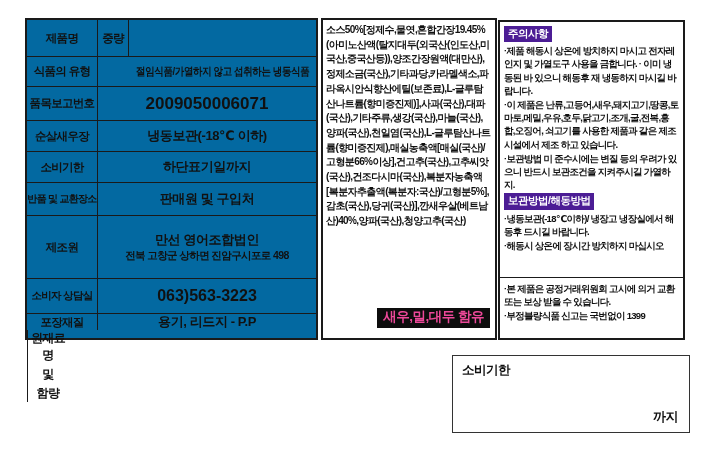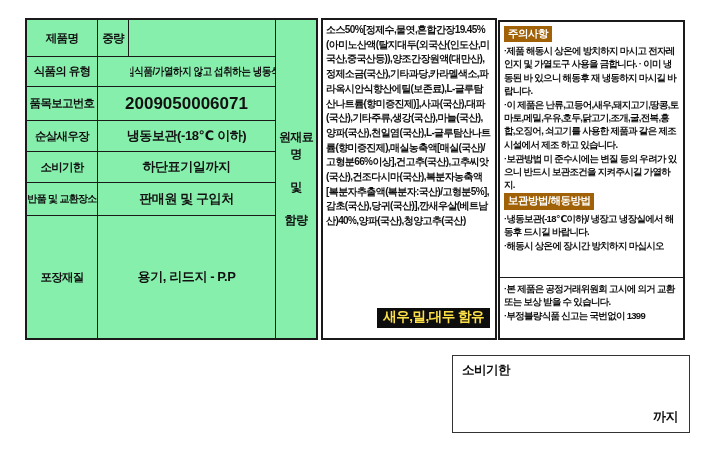--- a/index.html
+++ b/index.html
@@ -5,61 +5,61 @@
   html,body{margin:0;padding:0;background:#e8e8e8;}
   .canvas{
     position:relative;width:710px;height:455px;background:#ffffff;
     font-family:"Liberation Sans","DejaVu Sans",sans-serif;color:#111;
     overflow:hidden;
   }
   .bx{box-sizing:border-box;}
   
   .ptable{
     position:absolute;left:25px;top:18px;width:293px;height:322px;
-    border:2px solid #1a1a1a;display:flex;background:#86efac;
+    border:2px solid #1a1a1a;display:flex;background:#0369a1;flex-direction:column;
   }
   .rows{flex:1;display:flex;flex-direction:column;min-width:0;}
   .prow{display:flex;border-bottom:1.5px solid #1a1a1a;align-items:stretch;min-height:0;}
   .prow:last-child{border-bottom:none;flex:1;}
   .pcell{display:flex;align-items:center;justify-content:center;text-align:center;min-width:0;overflow:hidden;}
   .plabel{width:70px;flex:0 0 70px;border-right:1.5px solid #1a1a1a;font-weight:bold;font-size:11.5px;letter-spacing:-0.7px;}
   .pvalue{flex:1;font-weight:bold;font-size:13px;letter-spacing:-0.4px;flex-direction:column;line-height:1.25;}
   .fit{display:inline-block;white-space:nowrap;transform:scaleX(.86);transform-origin:center;}
   .h36{height:36px;} .h29{height:29px;gap:32px;} .h33{height:33px;} .h30{height:30px;} .h32{height:32px;} .h62{height:62px;} .h34{height:34px;}
   .name-cell{flex:0 0 105px;border-right:1.5px solid #1a1a1a;font-size:11px;}
   .wlabel{flex:0 0 30px;border-right:1.5px solid #1a1a1a;font-weight:bold;font-size:11.5px;letter-spacing:-0.7px;}
   .wvalue{flex:1;font-weight:bold;font-size:15px;margin-top:41px;}
   .num{font-size:17px;letter-spacing:0;}
   .num2{font-size:16px;letter-spacing:0;}
   .addr{font-size:10.5px;letter-spacing:-0.6px;margin-top:1px;}
   .sidecol{
     width:40px;flex:0 0 40px;border-left:1.5px solid #1a1a1a;
     display:flex;flex-direction:column;align-items:center;justify-content:center;
-    gap:16px;font-weight:bold;font-size:12px;letter-spacing:-0.6px;text-align:center;
+    gap:2px;font-weight:bold;font-size:12px;letter-spacing:-0.6px;text-align:center;
   }
   
   .ing{
     position:absolute;left:321px;top:18px;width:176px;height:322px;
     border:2px solid #1a1a1a;padding:3px 3px;font-size:10px;font-weight:bold;
     line-height:14.7px;letter-spacing:-0.6px;word-break:break-all;text-align:left;
   }
   .allergen{
-    position:absolute;right:5px;bottom:10px;background:#0d0d0d;color:#fde047;
+    position:absolute;right:5px;bottom:10px;background:#0d0d0d;color:#ec4899;
     font-size:13.5px;font-weight:bold;padding:2px 6px 3px;letter-spacing:-0.5px;white-space:nowrap;
   }
   
   .notices{
     position:absolute;left:498px;top:20px;width:187px;height:320px;
     border:2px solid #1a1a1a;display:flex;flex-direction:column;
     font-size:9.5px;font-weight:bold;line-height:13.2px;letter-spacing:-0.7px;word-break:break-all;
   }
   .nmain{flex:1;padding:3px 4px;overflow:hidden;}
   .nfoot{border-top:1.5px solid #1a1a1a;padding:4px 4px;height:52px;flex:0 0 auto;}
   .badge{
-    display:inline-block;background:#a16207;color:#fff;font-size:10.5px;
+    display:inline-block;background:#4c1d95;color:#fff;font-size:10.5px;
     padding:1px 4px 2px;margin:1px 0 2px;letter-spacing:-0.5px;
   }
   .bullet{margin:0 0 1px;}
   .bullet::before{content:"\00B7 ";}
   
   .expiry{
     position:absolute;left:452px;top:355px;width:238px;height:78px;
     border:1.5px solid #333;background:#fff;
   }
   .exp-label{position:absolute;left:9px;top:6px;font-size:12.5px;font-weight:bold;letter-spacing:-0.5px;}
@@ -99,21 +99,32 @@
       <div class="prow h30">
         <div class="pcell plabel">소비기한</div>
         <div class="pcell pvalue">하단표기일까지</div>
       </div>
 
       <div class="prow h32">
         <div class="pcell plabel" style="font-size:10px">반품 및 교환장소</div>
         <div class="pcell pvalue">판매원 및 구입처</div>
       </div>
 
+      <div class="prow h62">
+        <div class="pcell plabel">제조원</div>
+        <div class="pcell pvalue">
+          <span>만선 영어조합법인</span>
+          <span class="addr">전북 고창군 상하면 진암구시포로 498</span>
+        </div>
+      </div>
 
+      <div class="prow h34">
+        <div class="pcell plabel" style="font-size:10.5px">소비자 상담실</div>
+        <div class="pcell pvalue num2">063)563-3223</div>
+      </div>
 
       <div class="prow">
         <div class="pcell plabel">포장재질</div>
         <div class="pcell pvalue">용기, 리드지 - P.P</div>
       </div>
 
     </div>
 
     <div class="sidecol">
       <span>원재료명</span>

